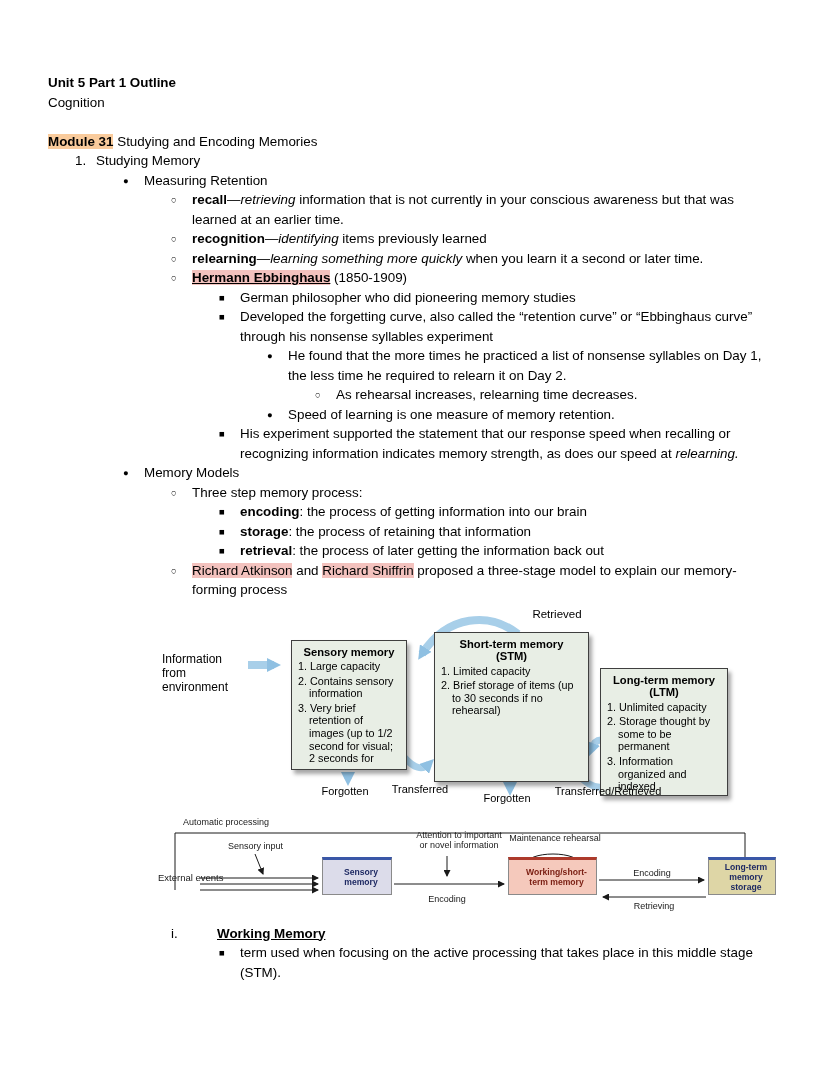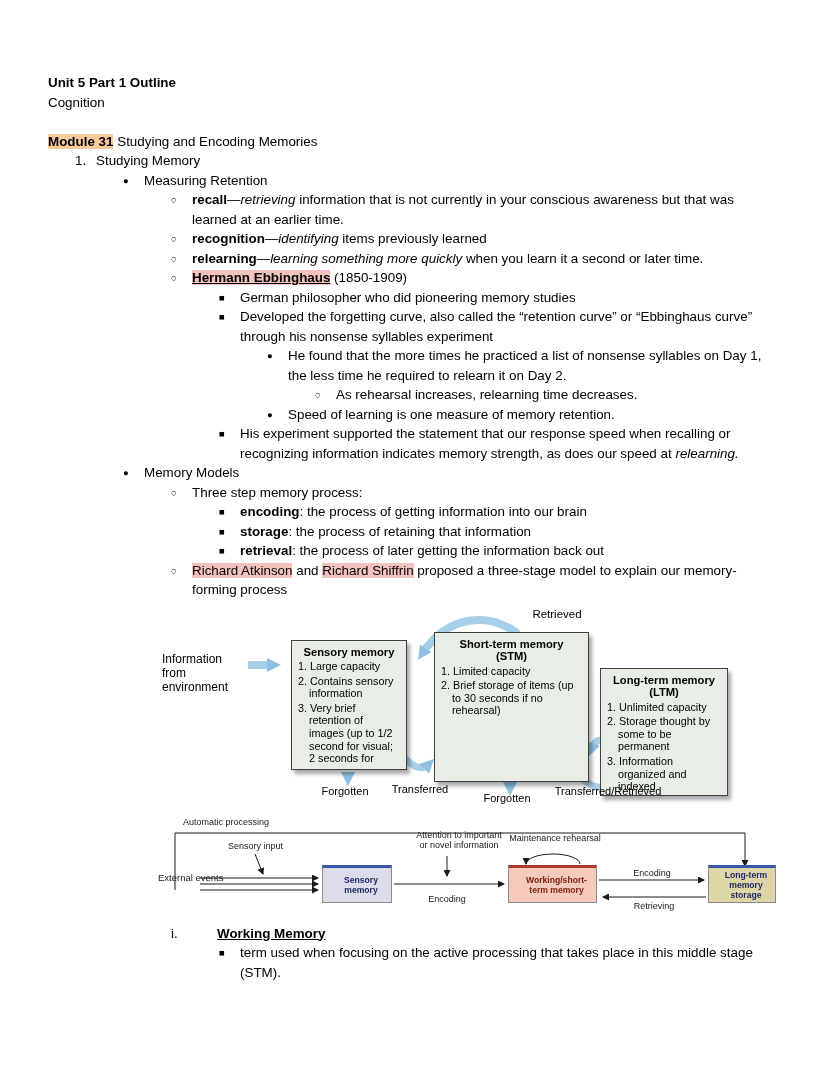--- a/index.html
+++ b/index.html
@@ -41,21 +41,21 @@
   .d1-box.b2 { left:452px; top:32px; width:128px; height:128px;margin-top:28px; }
   .d1-title { font-weight:bold; text-align:center; font-size:11.2px; }
   .d1-lines div { padding-left:11px; text-indent:-11px; margin-top:2px; }
   .d1-bl { position:absolute; transform:translateX(-50%); white-space:nowrap; font-size:11px; }
 
   
   .diagram2 { position:relative; width:625px; height:100px; margin:6px 0 0 107px; font-size:9px; line-height:10.5px; color:#1a1a1a; }
   .d2-svg { position:absolute; left:0; top:0; }
   .d2-label { position:absolute; white-space:nowrap; }
   .d2-label.center { transform:translateX(-50%); text-align:center; white-space:pre-line; }
-  .d2-box { position:absolute; top:49px; height:38px; border:1px solid #8a8a8a; display:flex; align-items:center; justify-content:center;
+  .d2-box { position:absolute; top:41px; height:38px; border:1px solid #8a8a8a; display:flex; align-items:center; justify-content:center;
             text-align:center; font-weight:bold; font-size:8.6px; line-height:10px; white-space:pre-line;padding-left:8px; }
   .d2-box.sensory { left:167px; width:70px; background:var(--d2_sensory_bg); border-top:3px solid var(--d2_sensory_top); color:var(--d2_sensory_text); }
   .d2-box.working { left:353px; width:89px; background:var(--d2_working_bg); border-top:3px solid var(--d2_working_top); color:var(--d2_working_text); }
   .d2-box.longterm { left:553px; width:68px; background:var(--d2_ltm_bg); border-top:3px solid var(--d2_ltm_top); color:var(--d2_ltm_text); }
 
   .outline-bottom { margin-top:8px; }
 </style>
 </head>
 <body>
 

